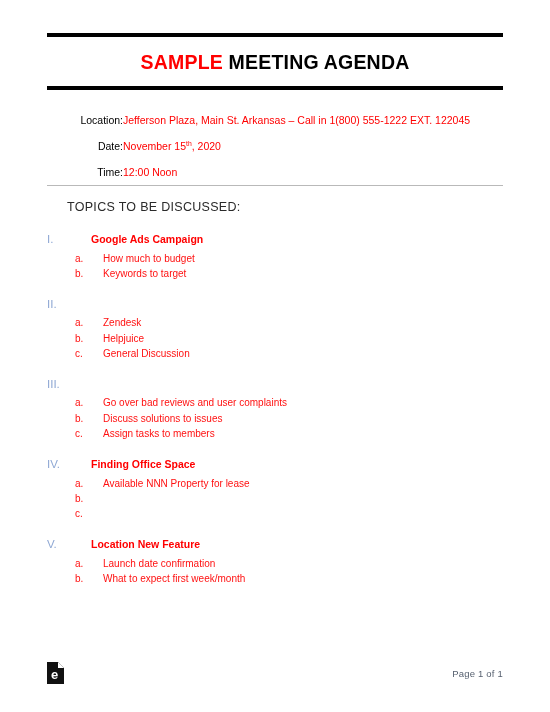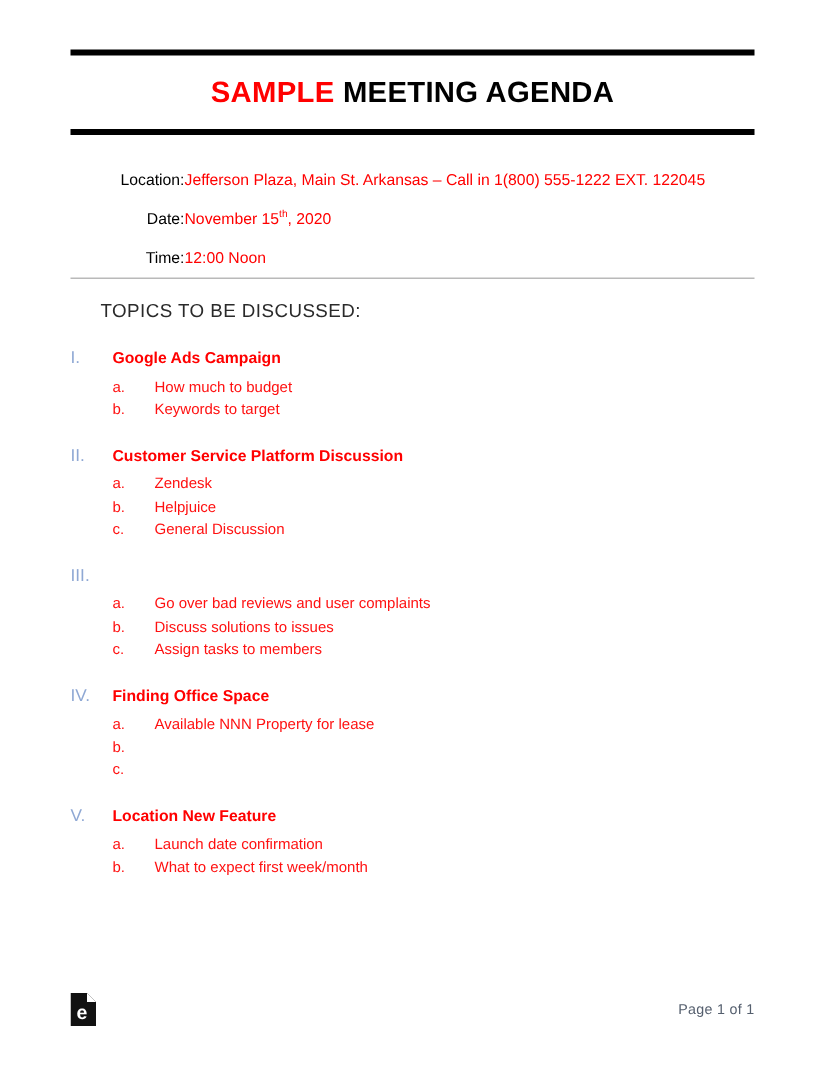--- a/index.html
+++ b/index.html
@@ -113,20 +113,21 @@
     flex: 0 0 28px;
     color: #8fa8d4;
     font-size: 11.5px;
     line-height: 1.35;
   }
   .section-title {
     color: #ff0000;
     font-weight: bold;
     font-size: 10.5px;
     line-height: 1.35;
+    margin-left: 16px;
   }
   .sub-list {
     margin: 3px 0 0 0;
     padding: 0;
     list-style: none;
   }
   .sub-item {
     display: flex;
     align-items: baseline;
     color: #ff1111;
@@ -218,21 +219,20 @@
         <li class="sub-item">
           <span class="sub-marker">b.</span>
           <span class="sub-text">Keywords to target</span>
         </li>
       </ul>
     </div>
 
     <div class="section">
       <div class="section-head">
         <div class="numeral">II.</div>
-        <div class="section-title">Customer Service Platform Discussion</div>
       </div>
       <ul class="sub-list">
         <li class="sub-item">
           <span class="sub-marker">a.</span>
           <span class="sub-text">Zendesk</span>
         </li>
         <li class="sub-item">
           <span class="sub-marker">b.</span>
           <span class="sub-text">Helpjuice</span>
         </li>

